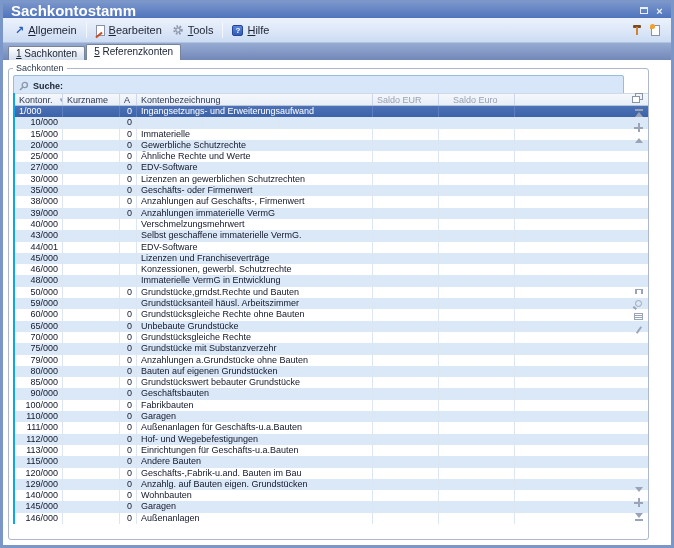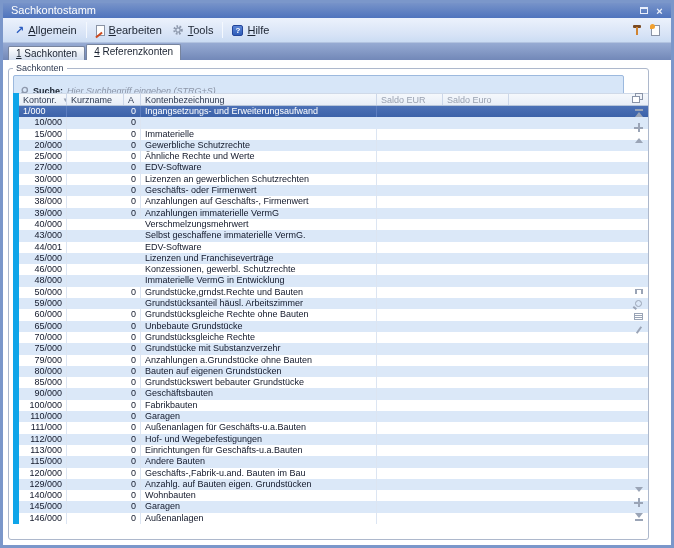--- a/index.html
+++ b/index.html
@@ -1,21 +1,21 @@
 <!DOCTYPE html>
 <html><head>
 <meta charset="utf-8">
 <style>
   html,body{margin:0;padding:0;background:#9aa7bd;}
   *{box-sizing:border-box;font-family:"Liberation Sans","DejaVu Sans",sans-serif;}
   .window{position:relative;width:674px;height:548px;background:#fff;
     border:3px solid #7b97ca;box-shadow:0 0 0 1px #3f5fa2, inset 0 0 0 1px #b9c8e6;overflow:hidden;}
   
   .titlebar{height:15px;background:linear-gradient(180deg,#7793c9,#4f74bd);display:flex;align-items:center;padding:0 5px 0 8px;}
-  .title{color:#fff;font-size:11px;font-weight:normal;flex:1;line-height:15px;}
+  .title{color:#fff;font-size:15px;font-weight:bold;flex:1;line-height:15px;}
   .winbtn{width:13px;height:12px;display:flex;align-items:center;justify-content:center;margin-left:3px;cursor:default;}
   .restore-glyph{width:8px;height:7px;border:1px solid #e8eefb;border-top:2px solid #e8eefb;background:transparent;}
   .close-glyph{color:#eef3fc;font-size:11px;font-weight:bold;line-height:10px;}
   
   .toolbar{height:25px;background:linear-gradient(180deg,#ecf2fc,#d7e3f6 70%,#cbdcf3);border-bottom:1px solid #b2c3e0;display:flex;align-items:center;padding:0 7px;}
   .menu-item{display:flex;align-items:center;gap:4px;padding:2px 5px;font-size:11px;color:#1b2331;cursor:default;}
   .menu-label{display:inline-block;}
   .menu-label::first-letter{text-decoration:underline;}
   .tsep{width:1px;height:16px;background:#b4c4de;border-right:1px solid #f4f8fe;margin:0 4px;}
   .spacer{flex:1;}
@@ -34,38 +34,38 @@
   .tab{font-size:10px;color:#1b2331;padding:1px 7px 1px 7px;border:1px solid #77849e;border-bottom:none;border-radius:2px 2px 0 0;margin-right:1px;cursor:default;white-space:nowrap;}
   .tab.inactive{background:linear-gradient(#fefefe,#d4dfef);height:14px;}
   .tab.active{background:#fff;height:16px;position:relative;z-index:2;}
   .tab-label{display:inline-block;}
   .tab-label::first-letter{text-decoration:underline;}
   
   .content{position:absolute;top:57px;bottom:0;left:0;right:0;background:#fff;padding:3px 22px 5px 5px;}
   fieldset.group{border:1px solid #adb8cc;border-radius:3px;margin:0;padding:0;height:100%;position:relative;}
   fieldset.group legend{font-size:9px;color:#2e3a52;padding:0 3px;margin-left:4px;}
   
-  .searchbar{position:absolute;left:4px;right:24px;top:2px;height:22px;background:#d7e6f8;border:1px solid #9cb9de;border-radius:2px;display:flex;align-items:flex-end;gap:4px;padding:0 5px;}
+  .searchbar{position:absolute;left:4px;right:24px;top:2px;height:22px;background:#d7e6f8;border:1px solid #9cb9de;border-radius:2px;display:flex;align-items:center;gap:4px;padding:0 5px;}
   .search-label{font-size:9px;font-weight:bold;color:#1b2331;}
   .search-placeholder{font-size:9px;font-style:italic;color:#8c95a7;}
   
-  .grid{position:absolute;left:4px;top:20px;width:635px;border-left:6px solid #0ea5e9;}
+  .grid{position:absolute;left:4px;top:20px;width:635px;border-left:2px solid #0ea5e9;}
   .ghead{display:flex;height:13px;background:linear-gradient(#f5f8fc,#e8eef7);border-top:1px solid #cfd9e8;border-bottom:1px solid #b7c5da;}
   .hcell{font-size:9px;color:#2f3b52;padding:0 4px;border-right:1px solid #ccd7e9;display:flex;align-items:center;white-space:nowrap;overflow:hidden;}
   .hcell.gray{color:#99a1b0;}
   .sort-glyph{font-size:6px;color:#9aa4b6;margin-left:6px;}
-  .row{display:flex;height:11.3px;align-items:center;}
+  .row{display:flex;height:11.3px;}
   .row:nth-child(even){background:#dbe8f8;}
   .cell{font-size:9px;line-height:11.3px;padding:0 4px;border-right:1px solid #dce5f2;white-space:nowrap;overflow:hidden;color:#12182a;}
   .c-konto{width:48px;text-align:right;}
   .c-kurz{width:57px;}
   .c-a{width:17px;text-align:right;}
   .c-bez{width:236px;}
   .c-eur{width:66px;}
-  .c-euro{width:66px;}
+  .c-euro{width:66px;margin-left:10px;}
   .c-fill{flex:1;border-right:none;}
   .row.selected{background:linear-gradient(#4c71b6,#3c62a9);}
   .row.selected .cell{color:#fff;border-right-color:#5d7ec0;}
   .row.selected .c-konto{text-align:left;}
   
   .strip{position:absolute;top:20px;bottom:4px;right:3px;width:15px;}
   .chooser{position:absolute;top:0;right:1px;width:12px;height:11px;}
   .chooser .r1{position:absolute;top:0;left:3px;width:8px;height:7px;border:1px solid #8a94a8;background:#eef2f9;}
   .chooser .r2{position:absolute;top:3px;left:0;width:8px;height:7px;border:1px solid #8a94a8;background:#fff;}
   .navgrp{position:absolute;right:2px;display:flex;flex-direction:column;align-items:center;gap:6px;}
@@ -134,35 +134,34 @@
           <span class="flame"></span>
         </div>
     </div>
   </div>
 
   <div class="tabstrip">
     <div class="tab inactive">
       <span class="tab-label">1 Sachkonten</span>
     </div>
     <div class="tab active">
-      <span class="tab-label">4 Referenzkonten</span>
+      <span class="tab-label">5 Referenzkonten</span>
     </div>
   </div>
 
   <div class="content">
     <fieldset class="group">
       <legend>Sachkonten</legend>
 
       <div class="searchbar">
         <svg width="10" height="10" viewBox="0 0 10 10">
           <circle cx="5.8" cy="4" r="2.6" class="mag-glyph" stroke-width="1.4"></circle>
           <line x1="1" y1="9" x2="4" y2="6" class="mag-glyph" stroke-width="1.6"></line>
         </svg>
         <span class="search-label">Suche:</span>
-        <span class="search-placeholder">Hier Suchbegriff eingeben (STRG+S)</span>
       </div>
 
       <div class="grid">
         <div class="ghead">
           <div class="hcell c-konto" style="justify-content:space-between;">
             <span>Kontonr.</span>
             <span class="sort-glyph">▼</span>
           </div>
           <div class="hcell c-kurz">
               <span>Kurzname</span>

